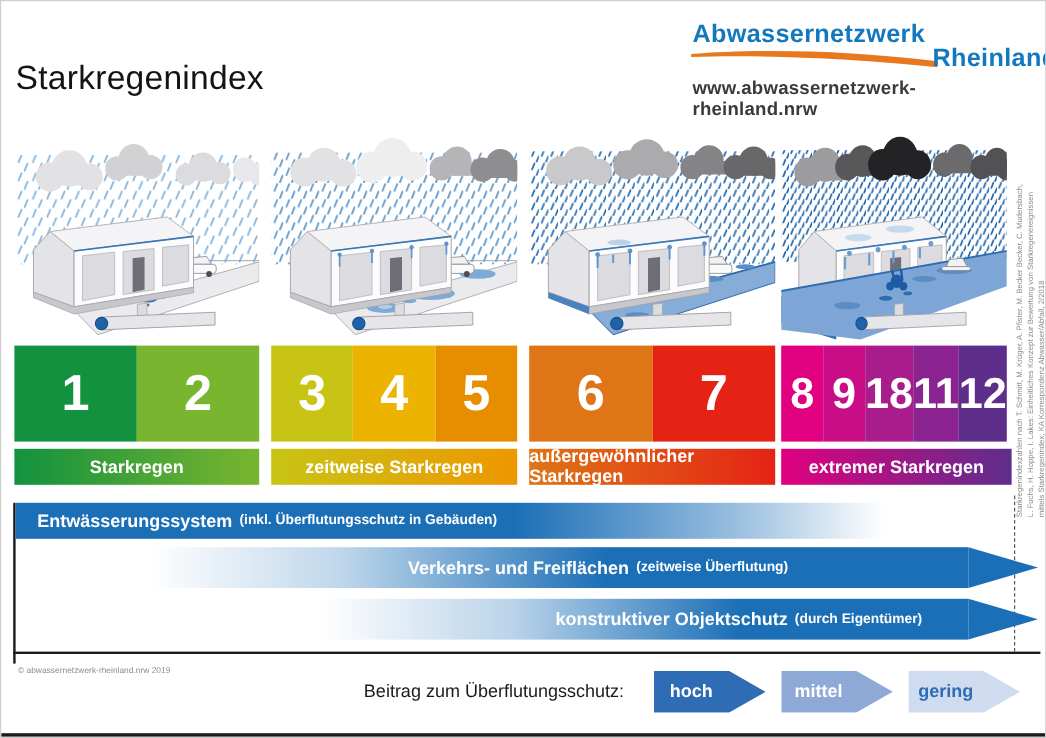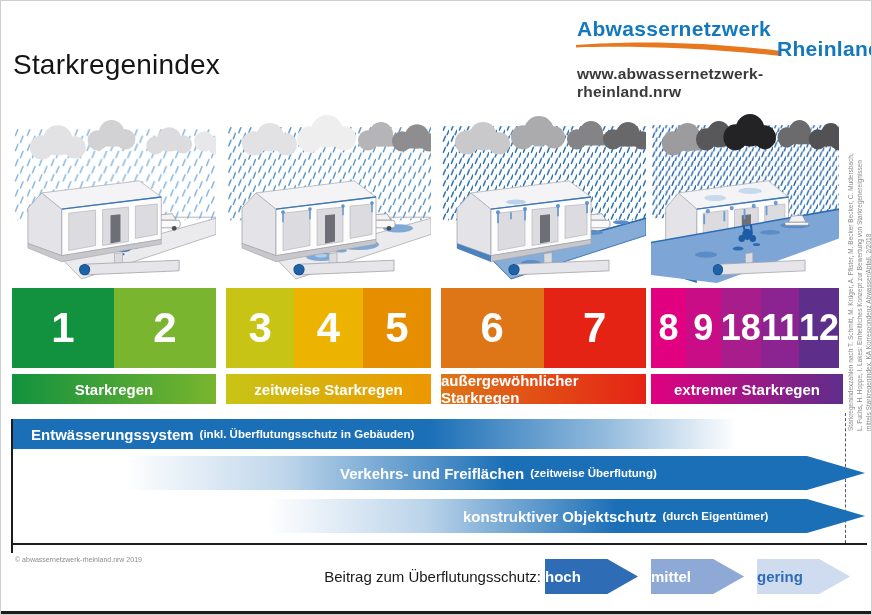--- a/index.html
+++ b/index.html
@@ -58,26 +58,26 @@
         border-top:17px solid transparent;border-bottom:17px solid transparent;border-left:58px solid #1b6fb7;}
   .bar2 .txt{position:absolute;left:287px;top:0;height:34px;display:flex;align-items:center;margin-left:40px;}
   .bar3{left:12px;top:498px;width:794px;height:34px;
         background:linear-gradient(90deg,rgba(27,111,183,0) 32%,rgba(27,111,183,.3) 52%,#1b6fb7 76%);}
   .bar3::after{content:"";position:absolute;left:794px;top:0;width:0;height:0;
         border-top:17px solid transparent;border-bottom:17px solid transparent;border-left:58px solid #1b6fb7;}
   .bar3 .txt{position:absolute;left:450px;top:0;height:34px;display:flex;align-items:center;}
 
   
   .copyright{position:absolute;left:14px;top:555px;font-size:7px;color:#8d8d8d;}
-  .legend-label{position:absolute;left:204px;top:558px;width:336px;height:35px;
+  .legend-label{position:absolute;left:183px;top:558px;width:336px;height:35px;
         display:flex;align-items:center;justify-content:flex-end;font-size:15px;color:#1a1a1a;}
   .larrow{position:absolute;top:558px;width:93px;height:35px;
         clip-path:polygon(0 0,67% 0,100% 50%,67% 100%,0 100%);
         display:flex;align-items:center;}
-  .larrow span{width:67%;font-size:15px;font-weight:bold;color:#fff;}
+  .larrow span{width:67%;text-align:center;font-size:15px;font-weight:bold;color:#fff;}
   .la1{left:544px;}
   .la2{left:650px;}
   .la3{left:756px;}
   .la3 span{color:#2e6cb5;}
 
   
   .citation{position:absolute;left:846px;top:430px;width:300px;
         transform:rotate(-90deg);transform-origin:0 0;
         font-size:6.5px;line-height:1.35;color:#8a8a8a;}
   .citation div{white-space:nowrap;}

